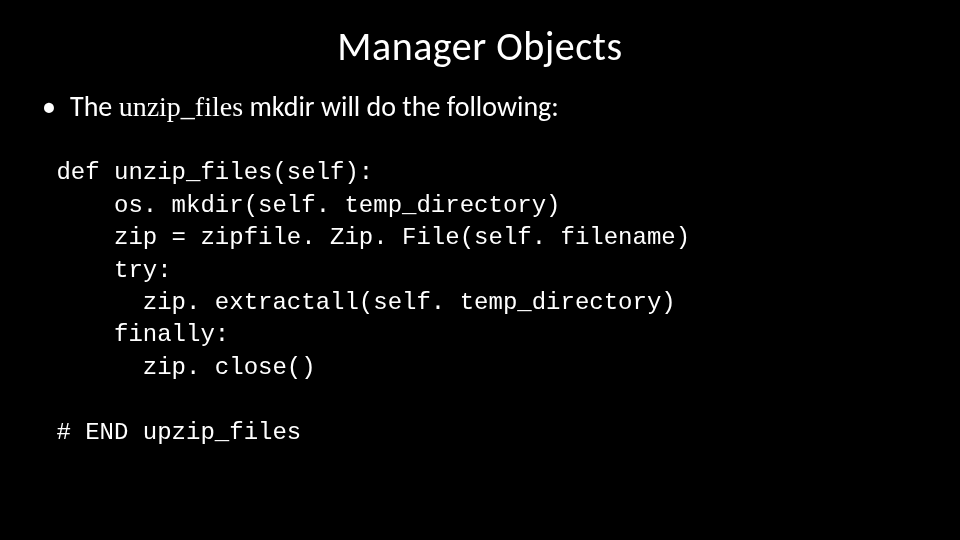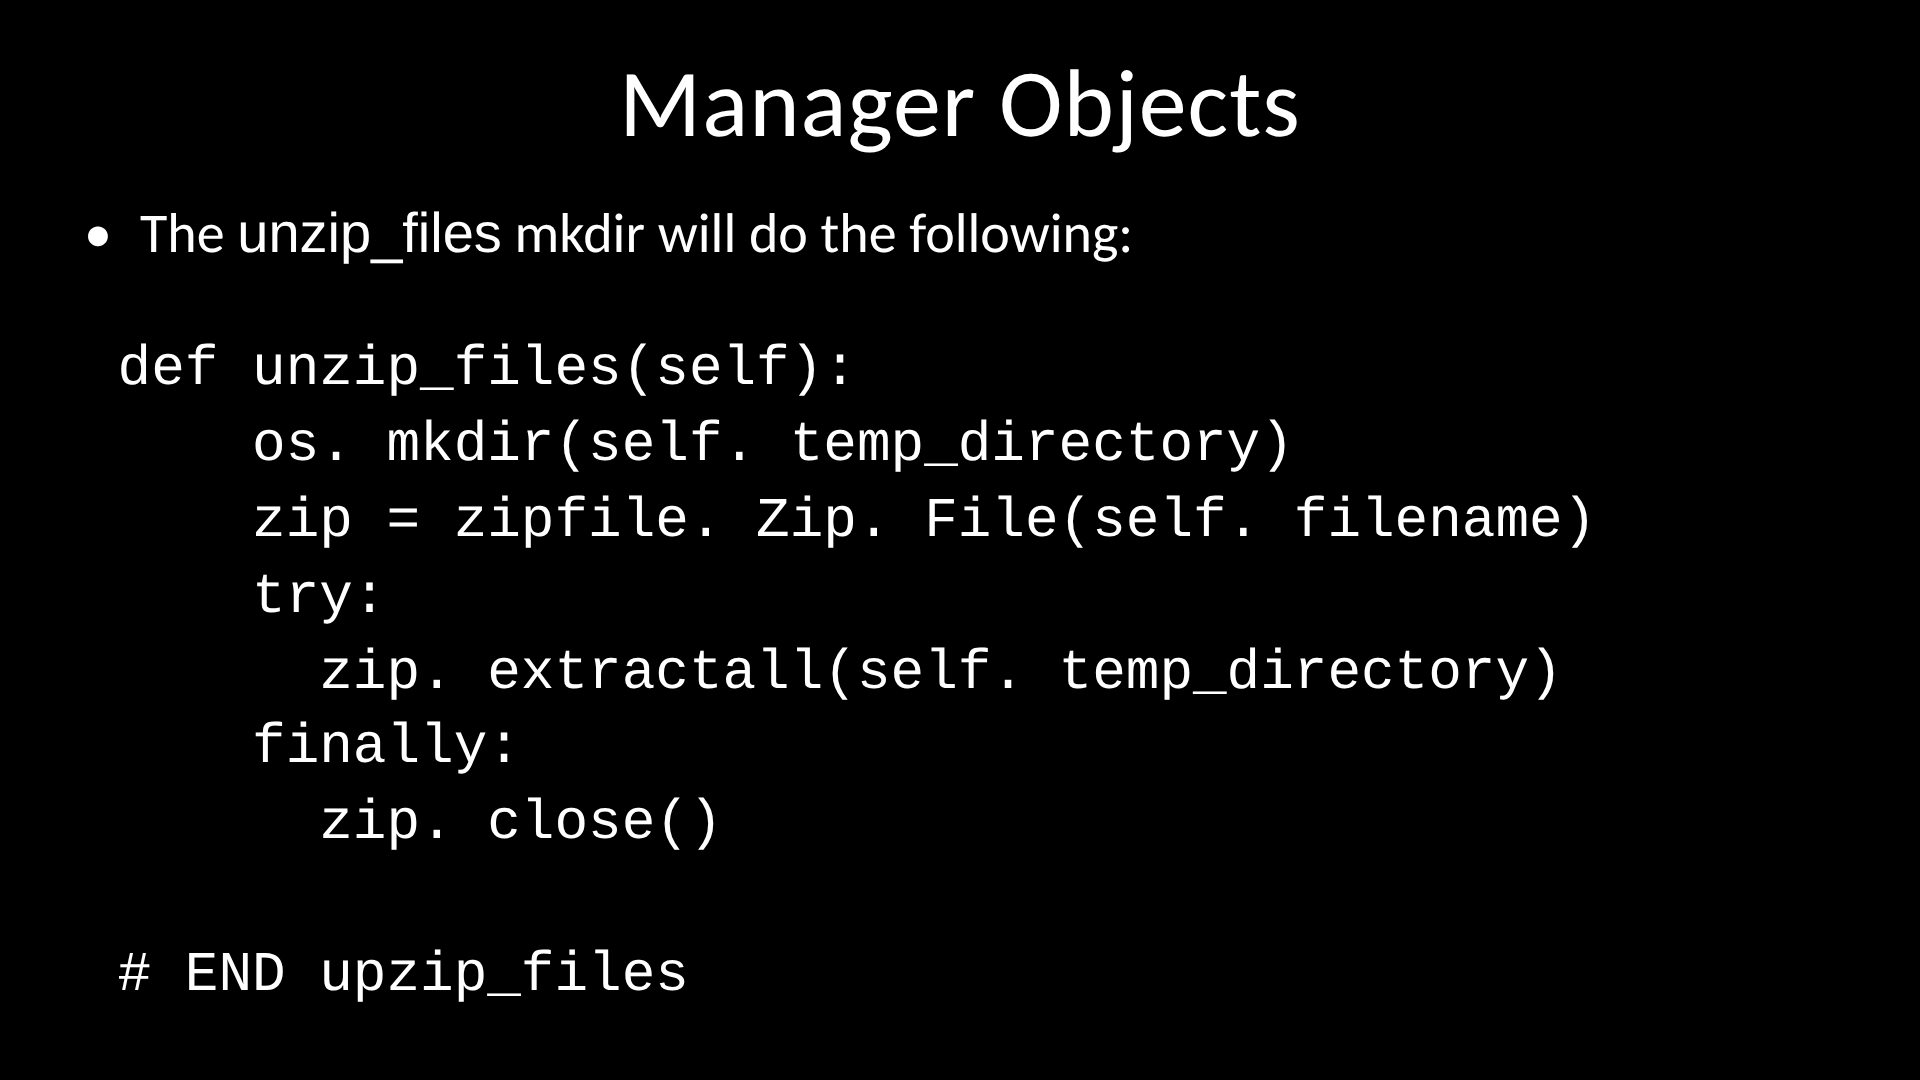--- a/index.html
+++ b/index.html
@@ -13,21 +13,21 @@
     overflow: hidden;
   }
   .slide {
     width: 960px;
     height: 540px;
     position: relative;
     box-sizing: border-box;
   }
   .title {
     text-align: center;
-    font-size: 48px;
+    font-size: 40px;
     font-weight: 400;
     margin: 0;
     padding-top: 22px;
     padding-bottom: 18px;
     letter-spacing: 0.5px;
   }
   .bullets {
     list-style: none;
     margin: 0;
     padding: 0 0 0 42px;
@@ -39,25 +39,25 @@
     padding-left: 28px;
   }
   .bullets > li::before {
     content: "•";
     position: absolute;
     left: 0;
     top: 0;
     font-size: 28px;
   }
   .inline-code {
-    font-family: Liberation Sans, sans-serif;
+    font-family: Liberation Serif, serif;
   }
   .code-block {
     font-family: "Courier New", Courier, monospace;
-    font-size: 28px;
+    font-size: 24px;
     line-height: 1.35;
     white-space: pre;
     margin: 32px 0 0 42px;
   }
 </style>
 </head>
 <body>
 
 <div class="slide">
 

